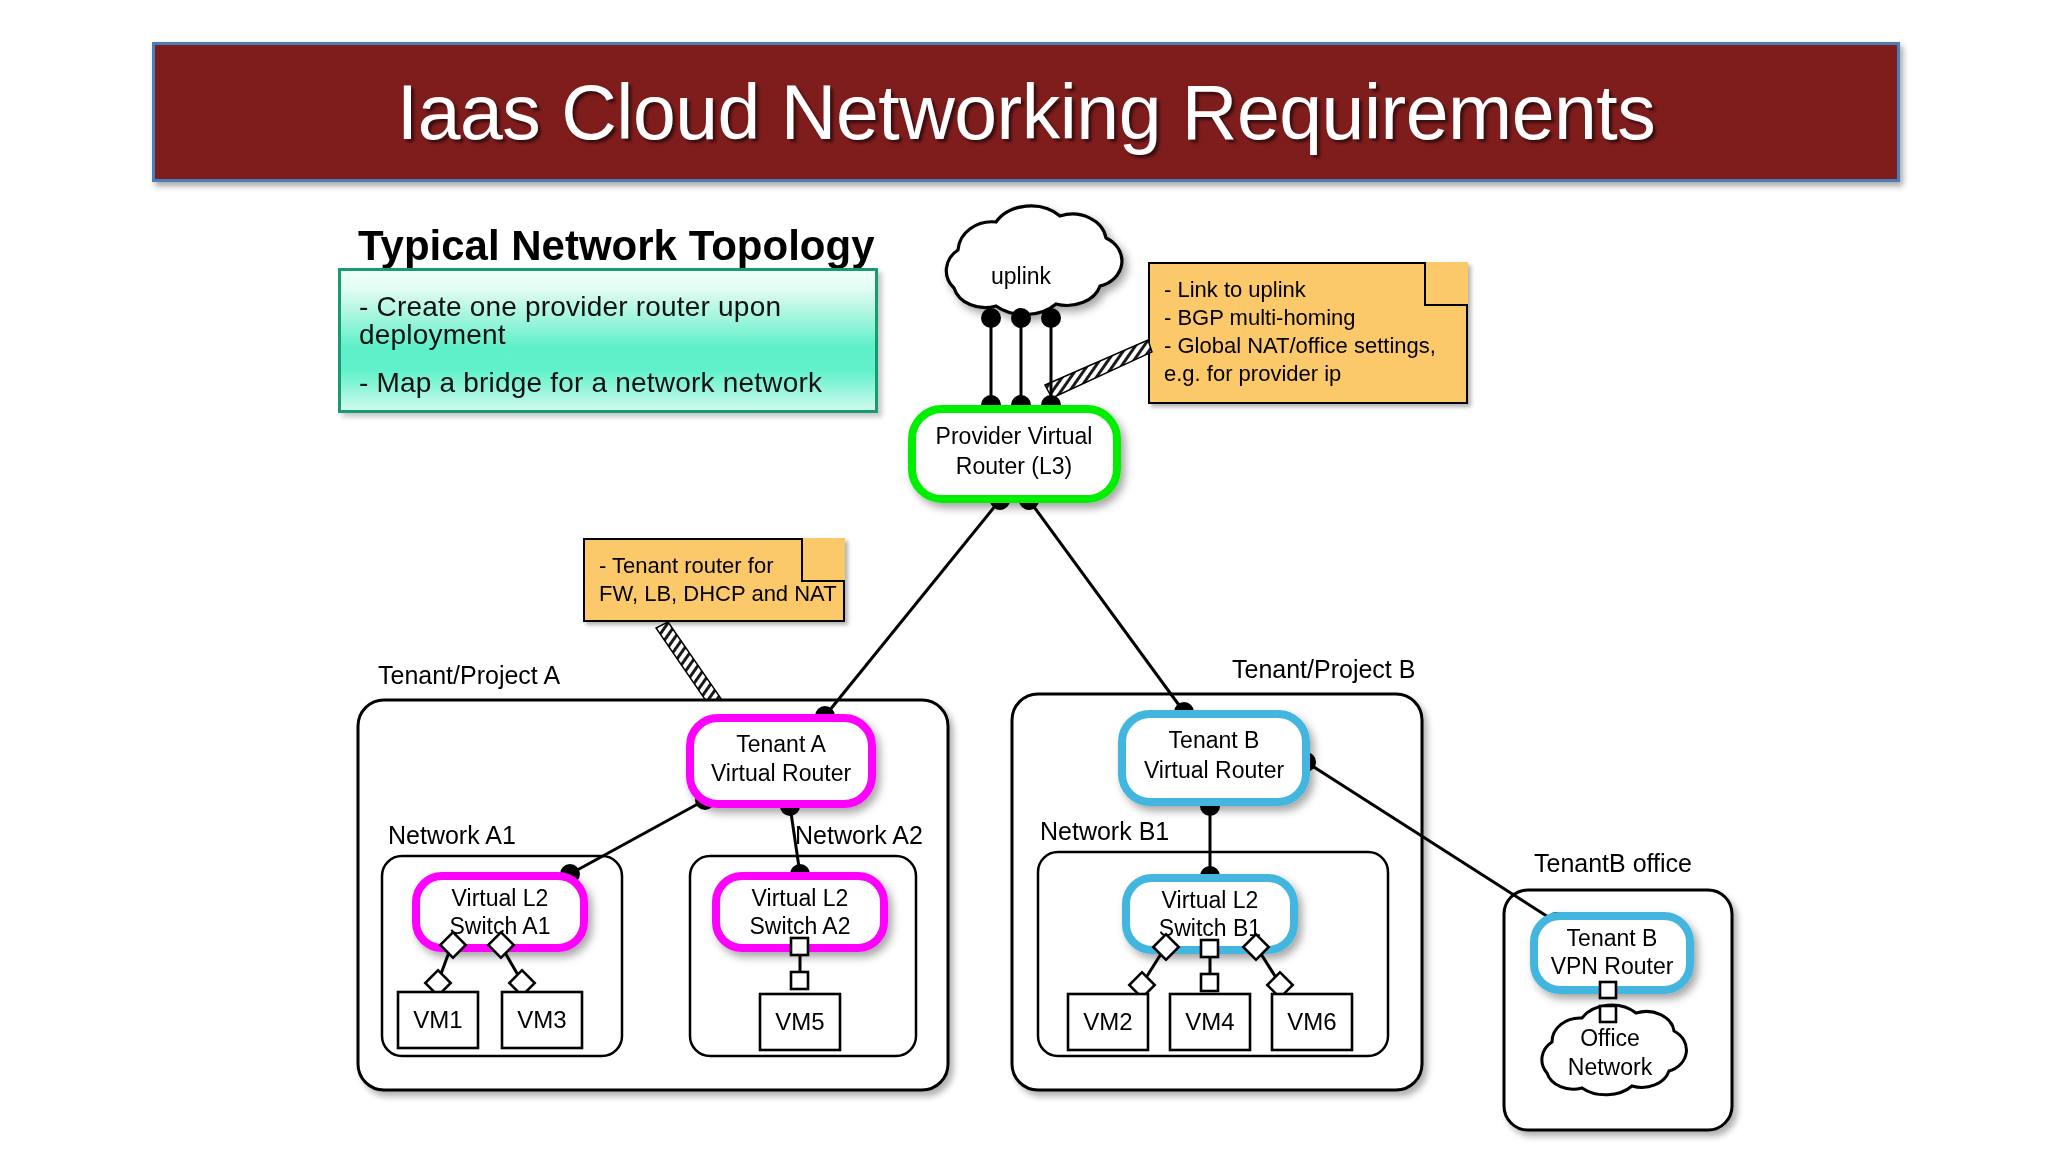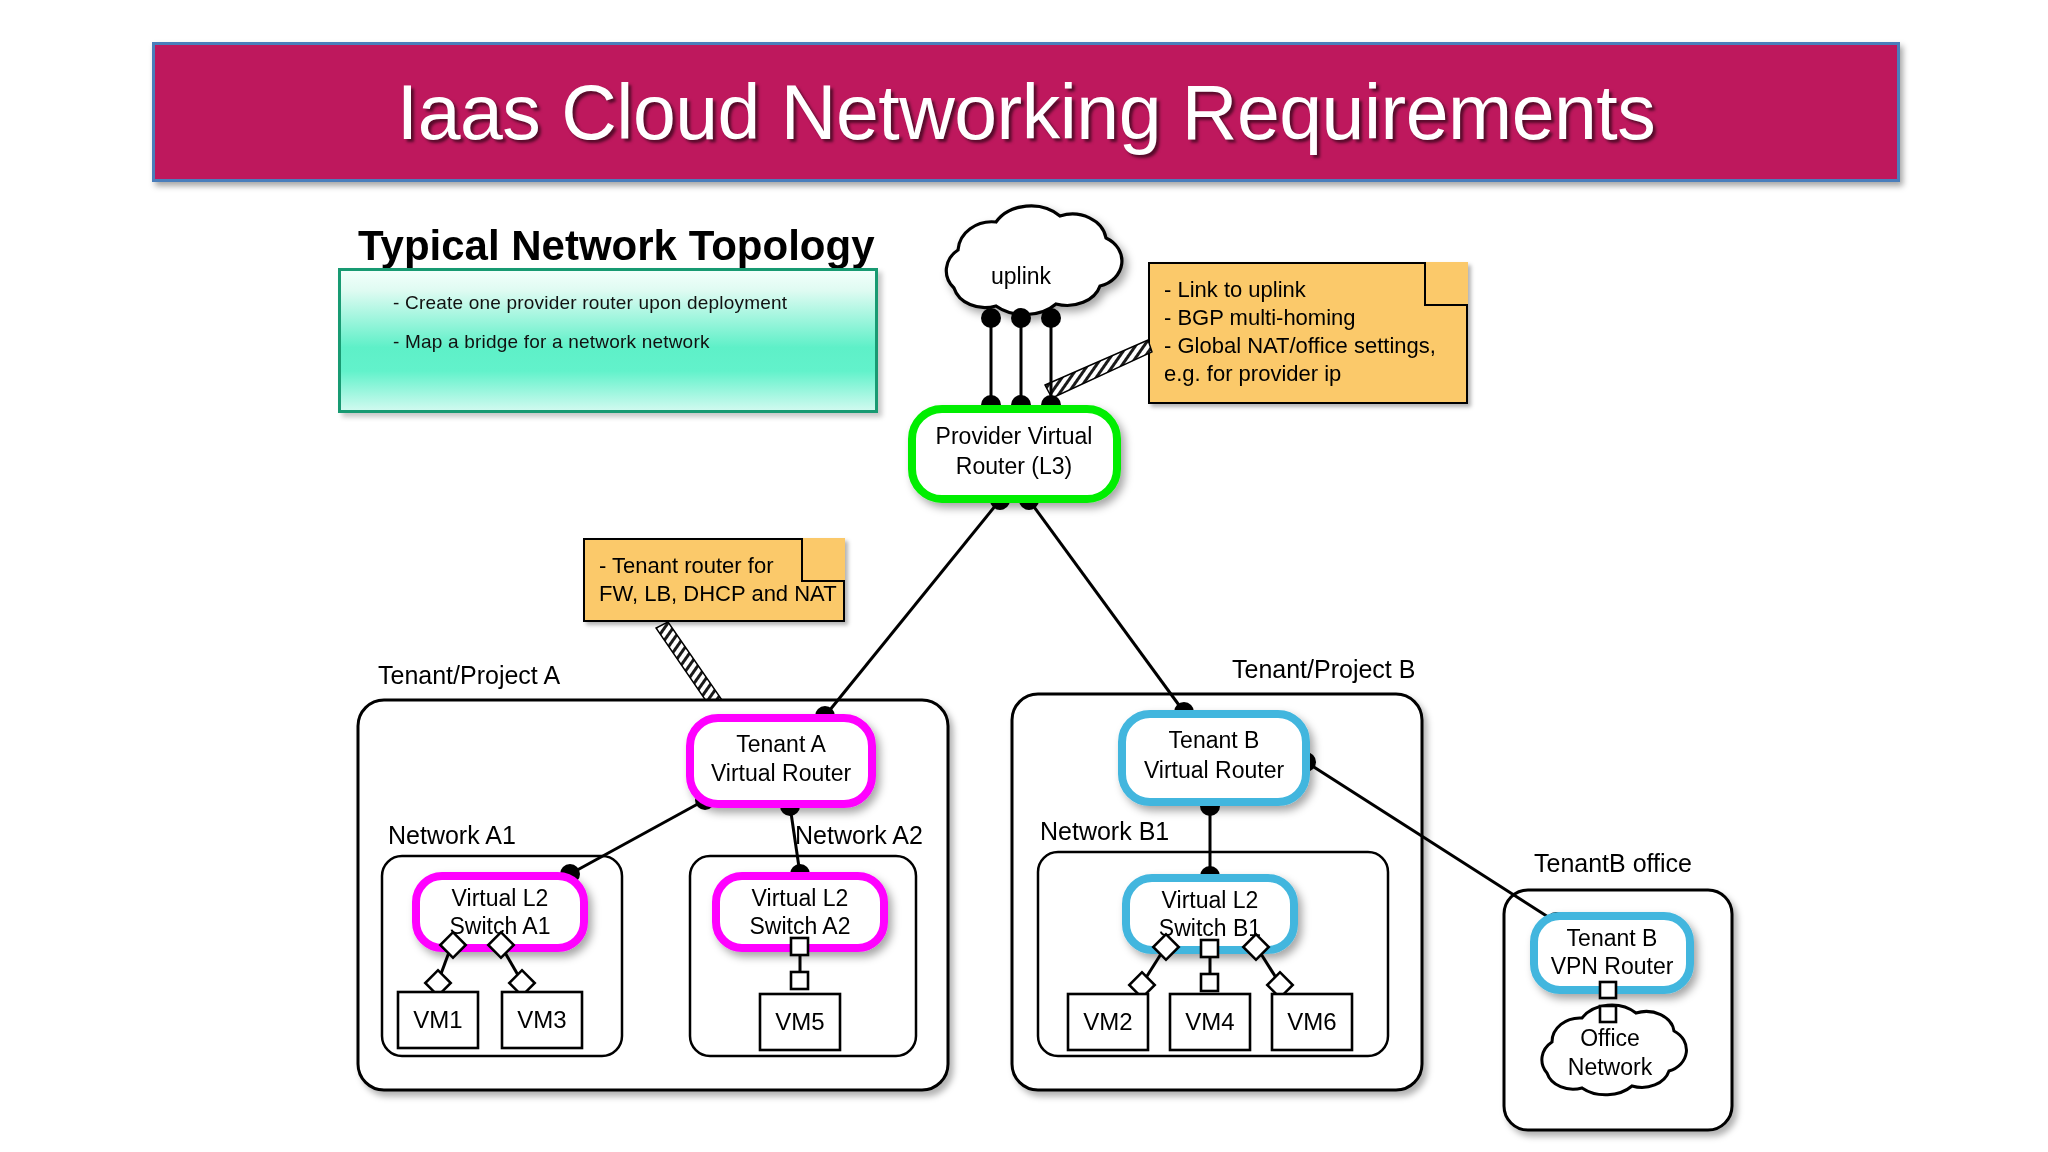--- a/index.html
+++ b/index.html
@@ -2,21 +2,21 @@
 <html><head>
 <meta charset="utf-8">
 <style>
   html,body{margin:0;padding:0;background:#ffffff;}
   body{width:2048px;height:1152px;position:relative;overflow:hidden;
        font-family:"Liberation Sans","DejaVu Sans",sans-serif;}
 
   
   #title-bar{
     position:absolute;left:152px;top:42px;width:1748px;height:140px;
-    background:#be185d;border:3px solid #4a7ebb;box-sizing:border-box;
+    background:#7f1d1d;border:3px solid #4a7ebb;box-sizing:border-box;
     display:flex;align-items:center;justify-content:center;
     box-shadow:3px 4px 6px rgba(0,0,0,.35);
   }
   #title-bar .t{
     color:#ffffff;font-size:77px;font-weight:400;letter-spacing:-.5px;
     white-space:nowrap;text-shadow:3px 3px 3px rgba(0,0,0,.55);
   }
 
   
   #section-heading{
@@ -26,21 +26,21 @@
   }
 
   
   #req-box{
     position:absolute;left:338px;top:268px;width:540px;height:145px;
     border:3px solid #189a72;box-sizing:border-box;
     background:linear-gradient(to bottom,#f2fffb 0%,#dffbf2 14%,#5ef0c8 55%,#62f2cb 72%,#cffaef 100%);
     box-shadow:4px 4px 5px rgba(0,0,0,.22);
     padding:22px 0 0 18px;
   }
-  #req-box .line{font-size:19px;color:#111;line-height:1.0;margin-bottom:20px;letter-spacing:.2px;margin-left:34px;}
+  #req-box .line{font-size:28px;color:#111;line-height:1.0;margin-bottom:20px;letter-spacing:.2px;}
 
   
   .note{
     position:absolute;background:#fbc96a;border:2px solid #000;
     box-sizing:border-box;padding:12px 14px 10px 14px;
     box-shadow:3px 3px 4px rgba(0,0,0,.3);
   }
   .note .line{font-size:22px;color:#000;line-height:1.28;white-space:nowrap;}
   .note .fold{
     position:absolute;top:-2px;right:-2px;width:42px;height:42px;

